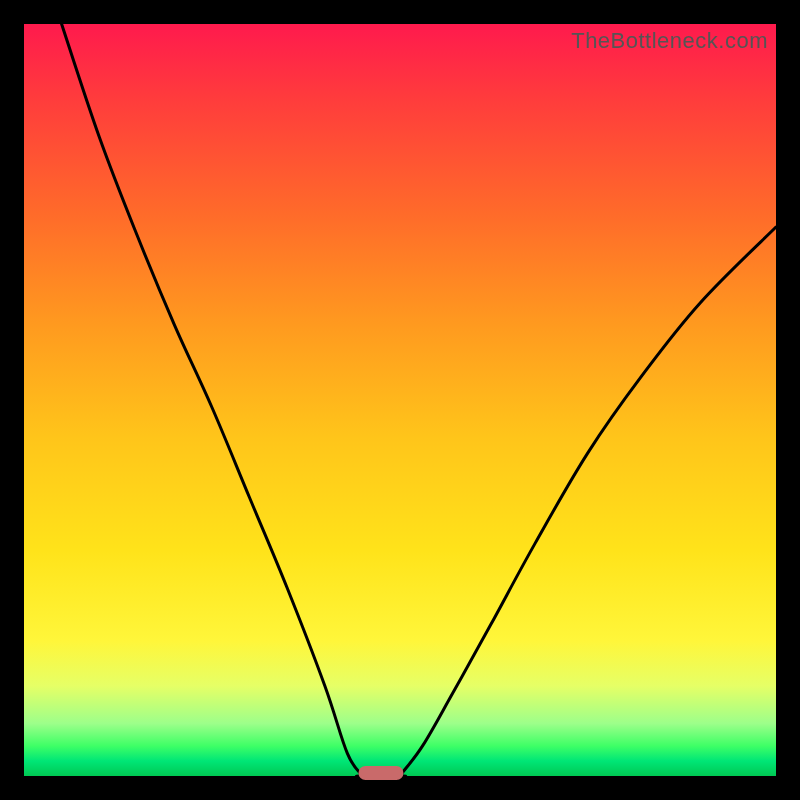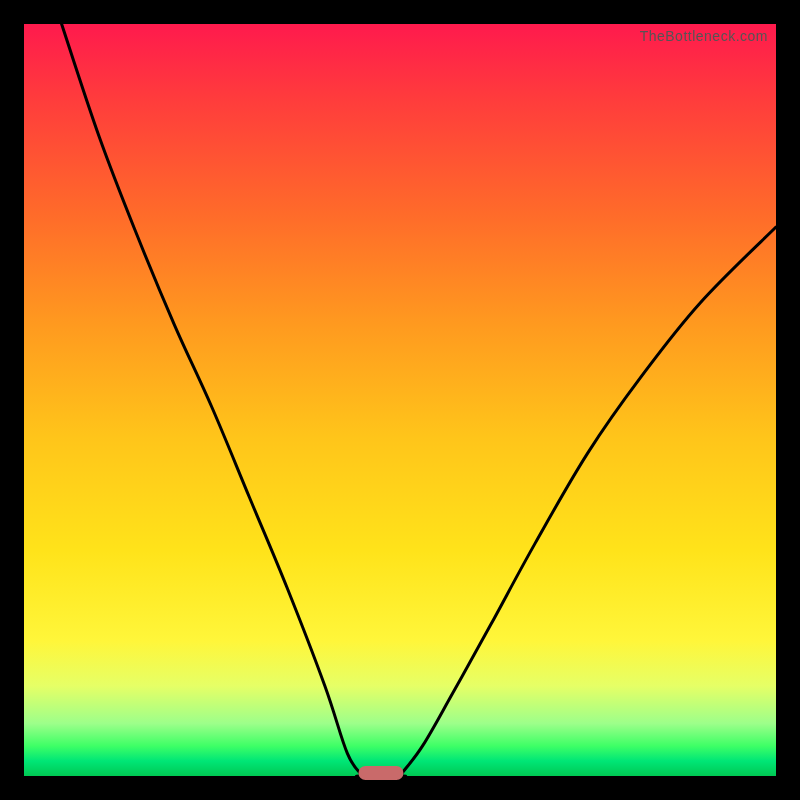--- a/index.html
+++ b/index.html
@@ -38,21 +38,21 @@
       #3eff66 96%,
       #00e676 98%,
       #00c853 100%
     );
   }
   .watermark {
     position: absolute;
     top: 4px;
     right: 8px;
     color: #555;
-    font-size: 14px;
+    font-size: 22px;
     font-weight: 500;
     letter-spacing: 0.5px;
   }
   svg.curve {
     position: absolute;
     left: 0;
     top: 0;
     width: 752px;
     height: 752px;
     overflow: visible;

